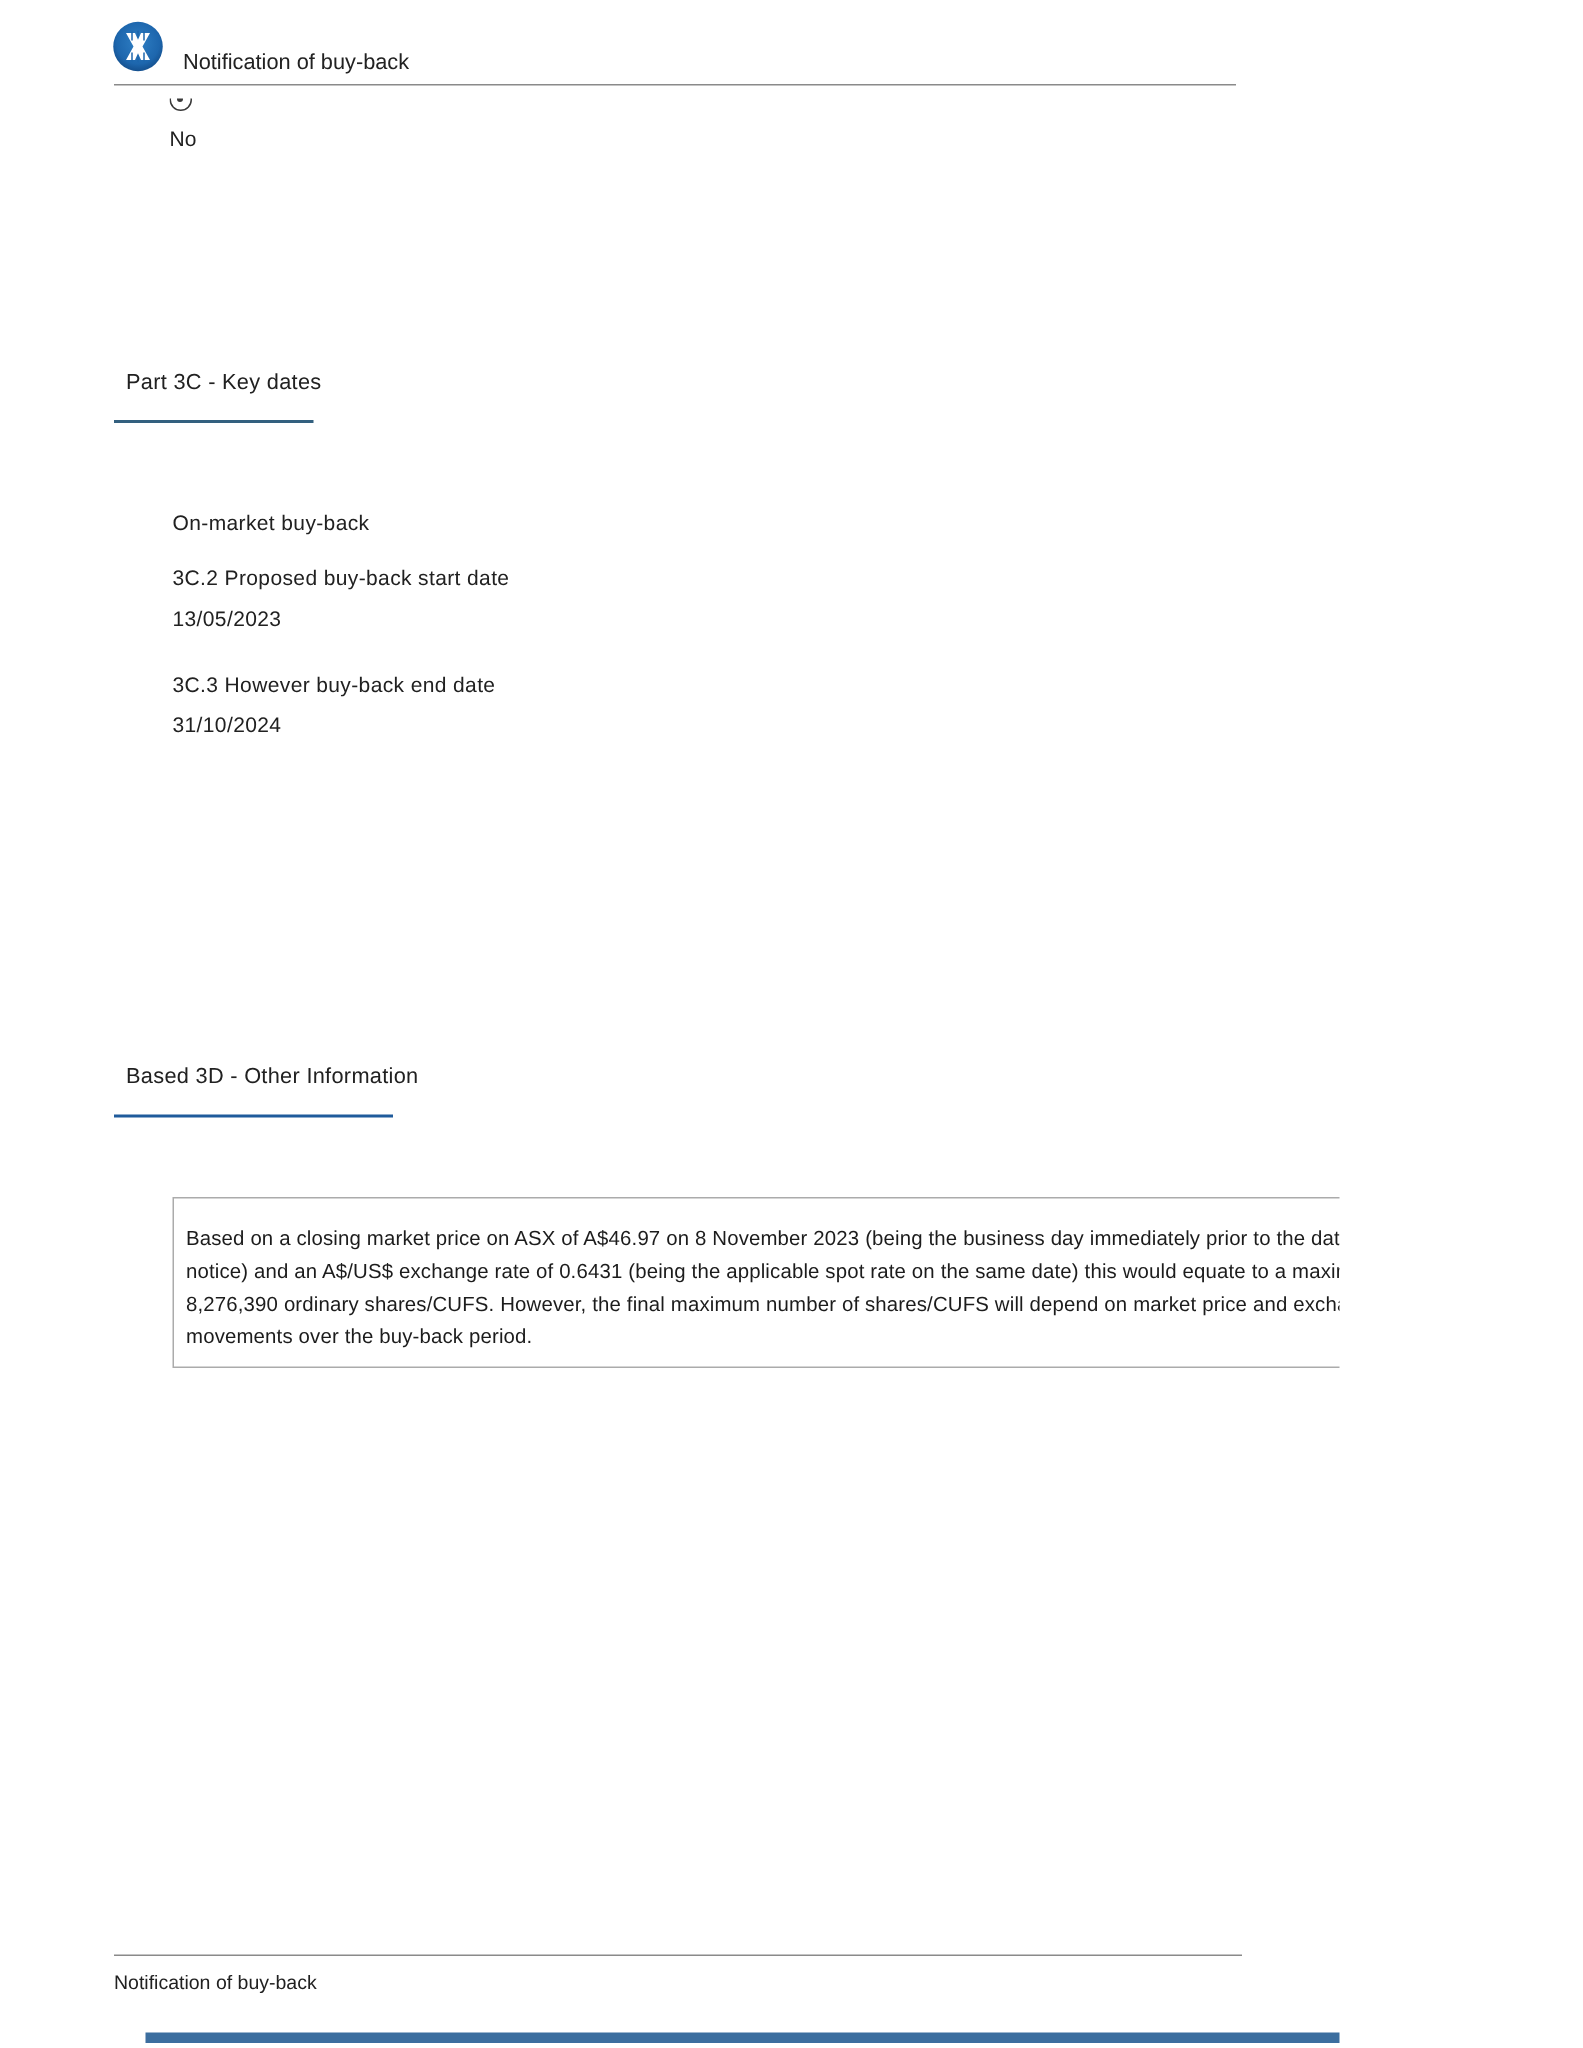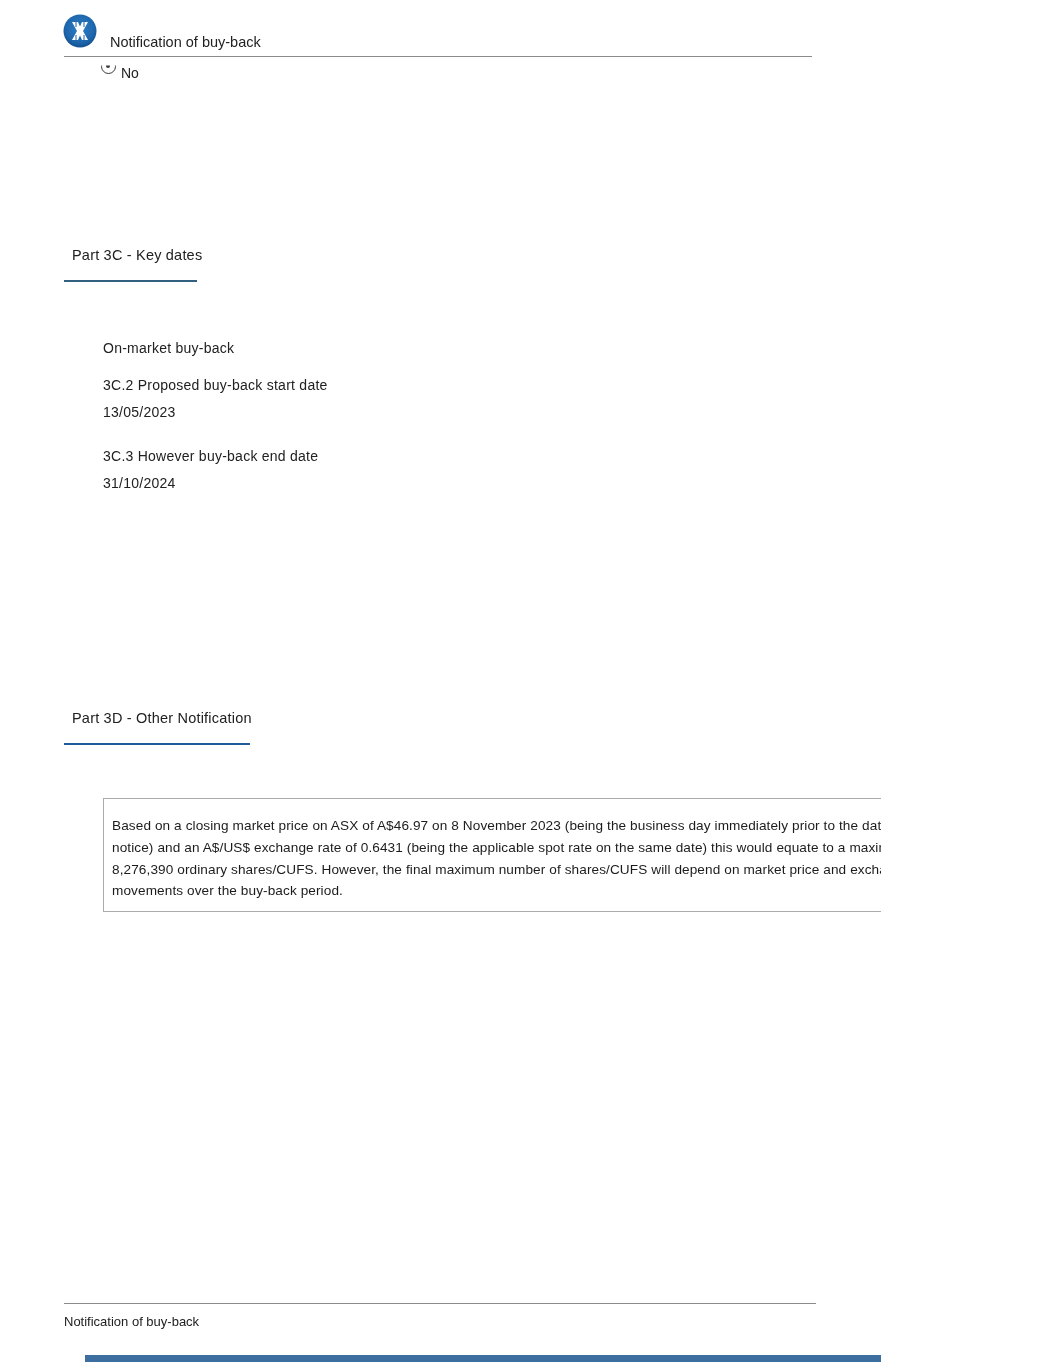--- a/index.html
+++ b/index.html
@@ -7,40 +7,41 @@
   body {
     font-family: "Liberation Sans", "DejaVu Sans", sans-serif;
     color: #1f1f1f;
   }
   .page {
     position: relative;
     width: 881px;
     height: 1365px;
     background: #ffffff;
     overflow: hidden;
+    margin-left: 12px;
   }
 
   
   .logo {
     position: absolute; left: 63px; top: 14px;
     width: 34px; height: 34px;
   }
   .header-title {
     position: absolute; left: 110px; top: 34px;
     font-size: 14.5px; color: #222222;
   }
   .header-rule {
     position: absolute; left: 64px; top: 56px; right: 69px;
     border-top: 1px solid #8a8a8a;
   }
 
   
   .radio-row {
     position: absolute; left: 101px; top: 60px;
-    display: flex; align-items: flex-start; gap: 5px;
+    display: flex; align-items: flex-start; gap: 5px; flex-direction: column;
   }
   .radio-clip {
     width: 15px; height: 15px; margin-top: -1px;
     position: relative;
     clip-path: inset(44% 0 0 0);
   }
   .radio-clip .ring {
     position: absolute; inset: 0;
     border: 1.6px solid #3a3a3a; border-radius: 50%;
   }
@@ -136,21 +137,21 @@
   <div class="part-underline" style="top:280px;width:133px;background:#33607f"></div>
 
   <div class="body-text" style="top:340px">On-market buy-back</div>
 
   <div class="body-text" style="top:377px">3C.2 Proposed buy-back start date</div>
   <div class="body-text" style="top:404px">13/05/2023</div>
 
   <div class="body-text" style="top:448px">3C.3 However buy-back end date</div>
   <div class="body-text" style="top:475px">31/10/2024</div>
 
-  <div class="part-heading" style="top:710px">Part 3D - Other Notification</div>
+  <div class="part-heading" style="top:710px">Based 3D - Other Information</div>
   <div class="part-underline" style="top:743px;width:186px;background:#1f5b9b"></div>
 
 
   <div class="answer-box">Based on a closing market price on ASX of A$46.97 on 8 November 2023 (being the business day immediately prior to the date of this notice) and an A$/US$ exchange rate of 0.6431 (being the applicable spot rate on the same date) this would equate to a maximum of 8,276,390 ordinary shares/CUFS. However, the final maximum number of shares/CUFS will depend on market price and exchange rate movements over the buy-back period.</div>
 
   <div class="footer-rule"></div>
   <div class="footer-title">Notification of buy-back</div>
   <div class="bottom-bar"></div>
 
 </div>

